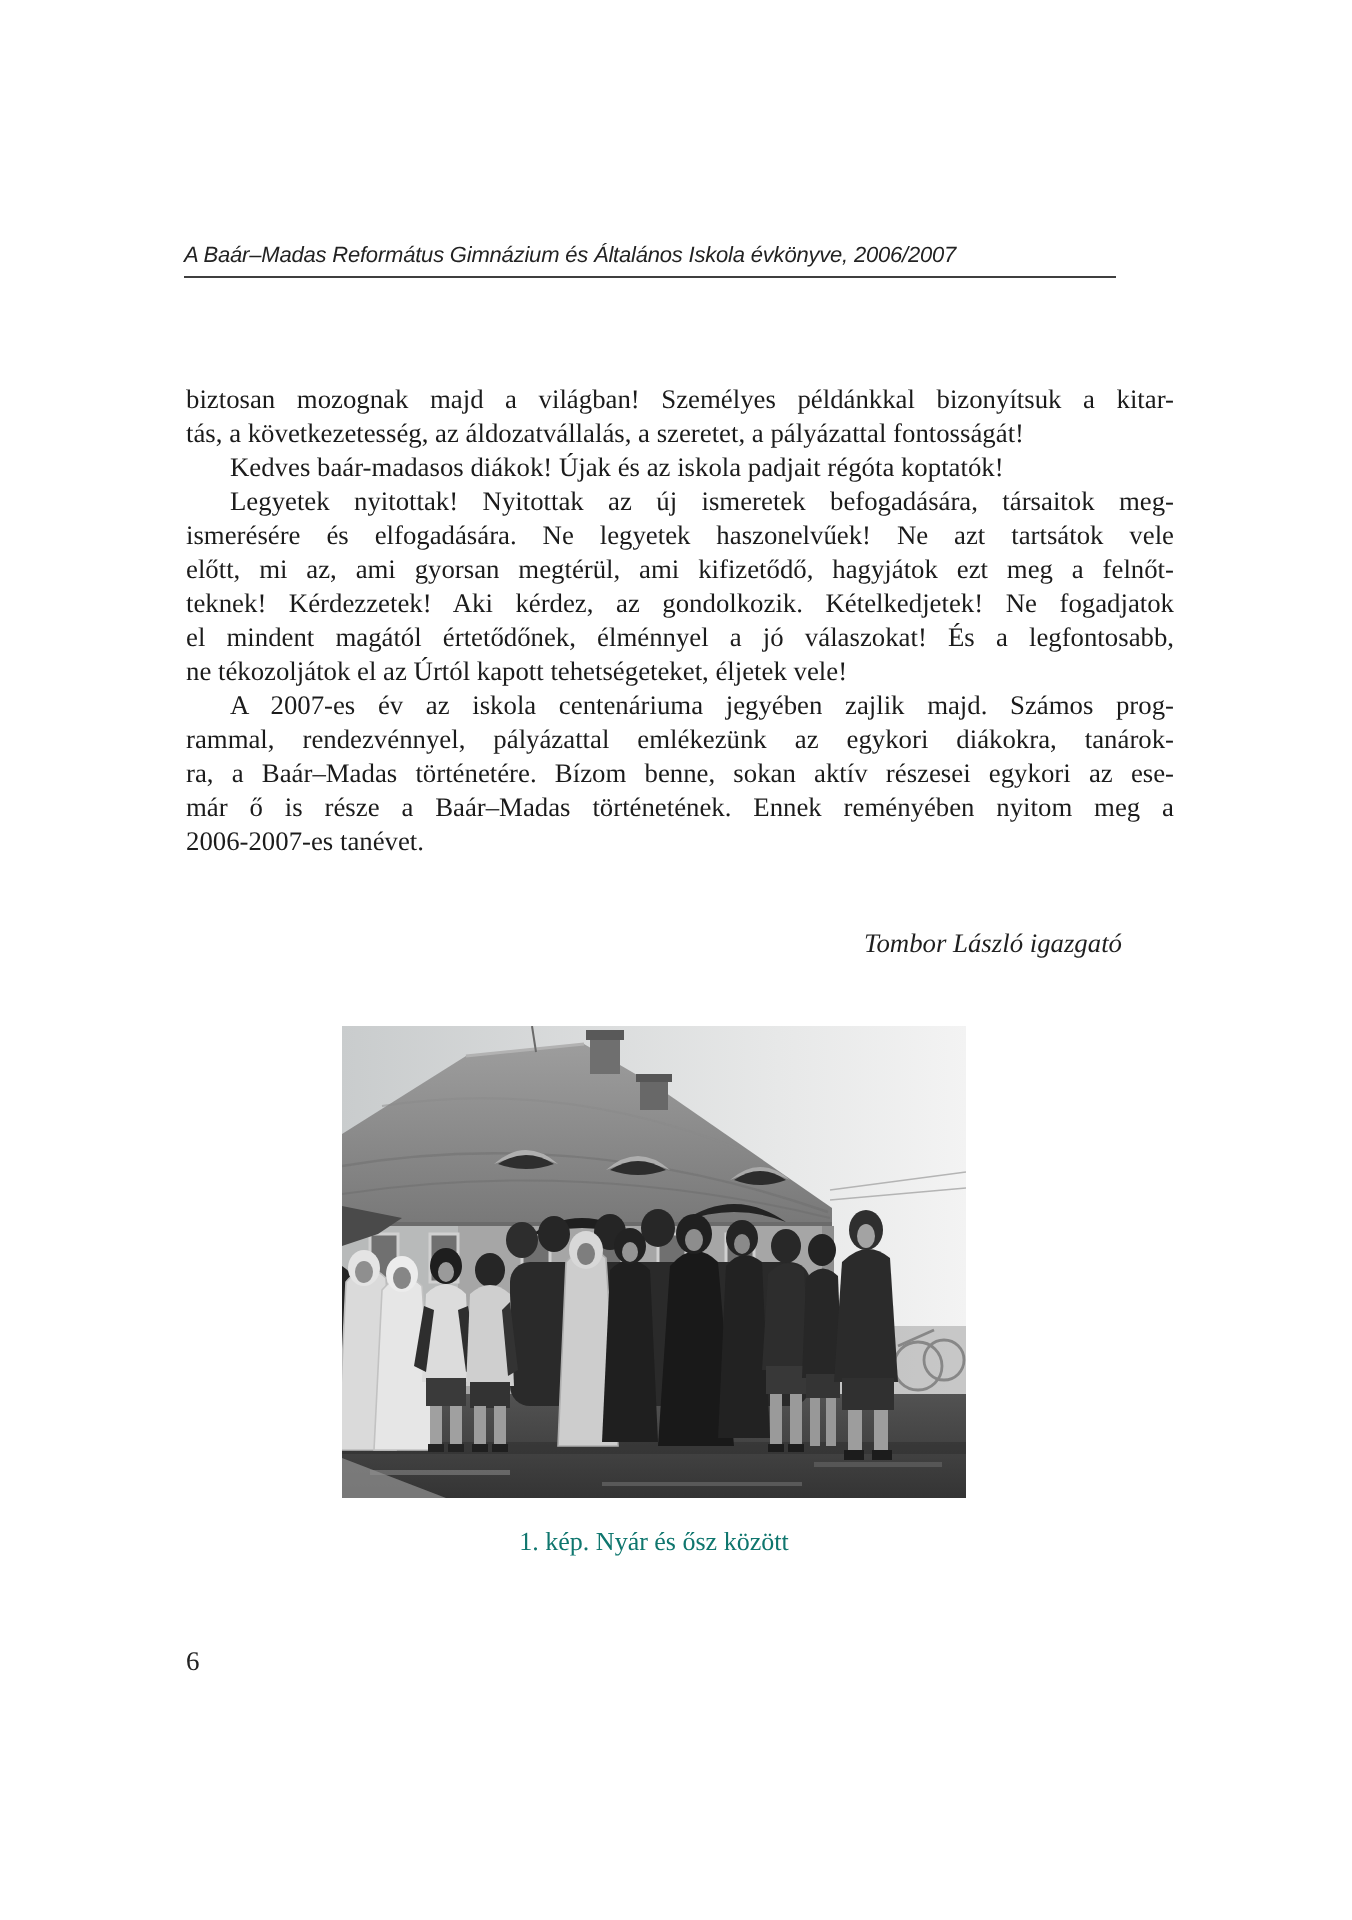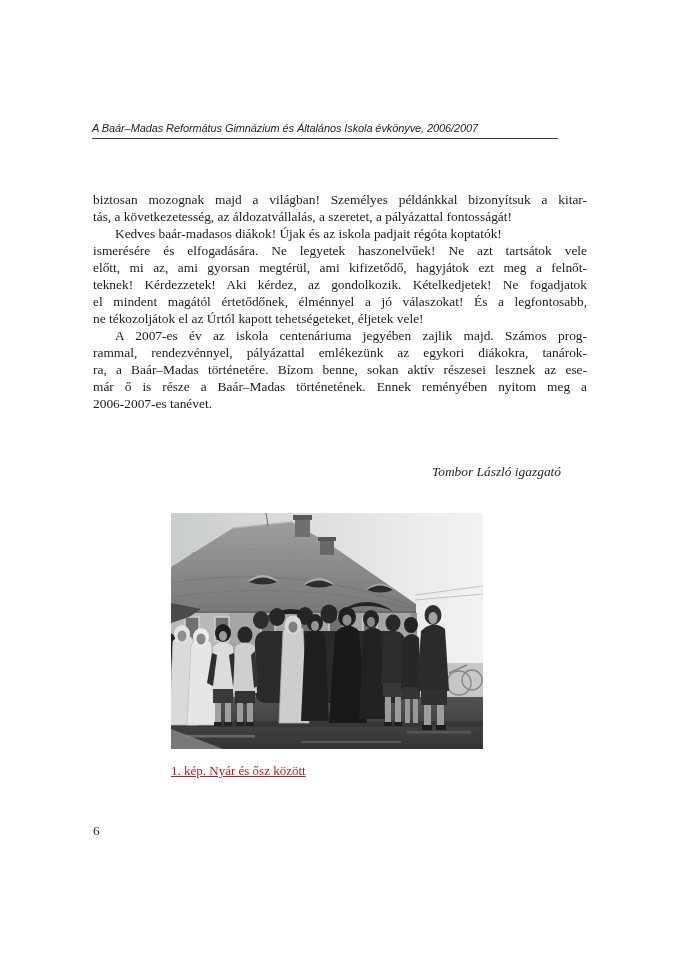--- a/index.html
+++ b/index.html
@@ -60,24 +60,24 @@
     top: 513px;
     width: 312px;
     height: 236px;
   }
   .photo svg { display: block; width: 100%; height: 100%; }
   .caption {
     position: absolute;
     left: 171px;
     top: 763px;
     width: 312px;
+    text-align: center;
     font-size: 13px;
-    color: #b91c1c;
+    color: #0f766e;
     white-space: nowrap;
-    text-decoration: underline;
   }
   .page-number {
     position: absolute;
     left: 93px;
     top: 823px;
     font-size: 13.5px;
     color: #222222;
   }
 </style>
 </head>
@@ -86,28 +86,29 @@
 <div class="page">
 
   <header class="running-head">
     <div class="head-title">A Baár–Madas Református Gimnázium és Általános Iskola évkönyve, 2006/2007</div>
   </header>
 
   <main class="body-text">
     <div class="ln">biztosan mozognak majd a világban! Személyes példánkkal bizonyítsuk a kitar-</div>
     <div class="ln end">tás, a következetesség, az áldozatvállalás, a szeretet, a pályázattal fontosságát!</div>
     <div class="ln indent end">Kedves baár-madasos diákok! Újak és az iskola padjait régóta koptatók!</div>
+    <div class="ln indent">Legyetek nyitottak! Nyitottak az új ismeretek befogadására, társaitok meg-</div>
     <div class="ln">ismerésére és elfogadására. Ne legyetek haszonelvűek! Ne azt tartsátok vele</div>
     <div class="ln">előtt, mi az, ami gyorsan megtérül, ami kifizetődő, hagyjátok ezt meg a felnőt-</div>
     <div class="ln">teknek! Kérdezzetek! Aki kérdez, az gondolkozik. Kételkedjetek! Ne fogadjatok</div>
     <div class="ln">el mindent magától értetődőnek, élménnyel a jó válaszokat! És a legfontosabb,</div>
     <div class="ln end">ne tékozoljátok el az Úrtól kapott tehetségeteket, éljetek vele!</div>
     <div class="ln indent">A 2007-es év az iskola centenáriuma jegyében zajlik majd. Számos prog-</div>
     <div class="ln">rammal, rendezvénnyel, pályázattal emlékezünk az egykori diákokra, tanárok-</div>
-    <div class="ln">ra, a Baár–Madas történetére. Bízom benne, sokan aktív részesei lesznek az ese-</div>
+    <div class="ln">ra, a Baár–Madas történetére. Bízom benne, sokan aktív részesei egykori az ese-</div>
     <div class="ln">már ő is része a Baár–Madas történetének. Ennek reményében nyitom meg a</div>
     <div class="ln end">2006-2007-es tanévet.</div>
   </main>
 
   <div class="signature">Tombor László igazgató</div>
 
   <figure>
     <div class="photo">
       <svg viewBox="0 0 312 236" preserveAspectRatio="none">
         <defs>

